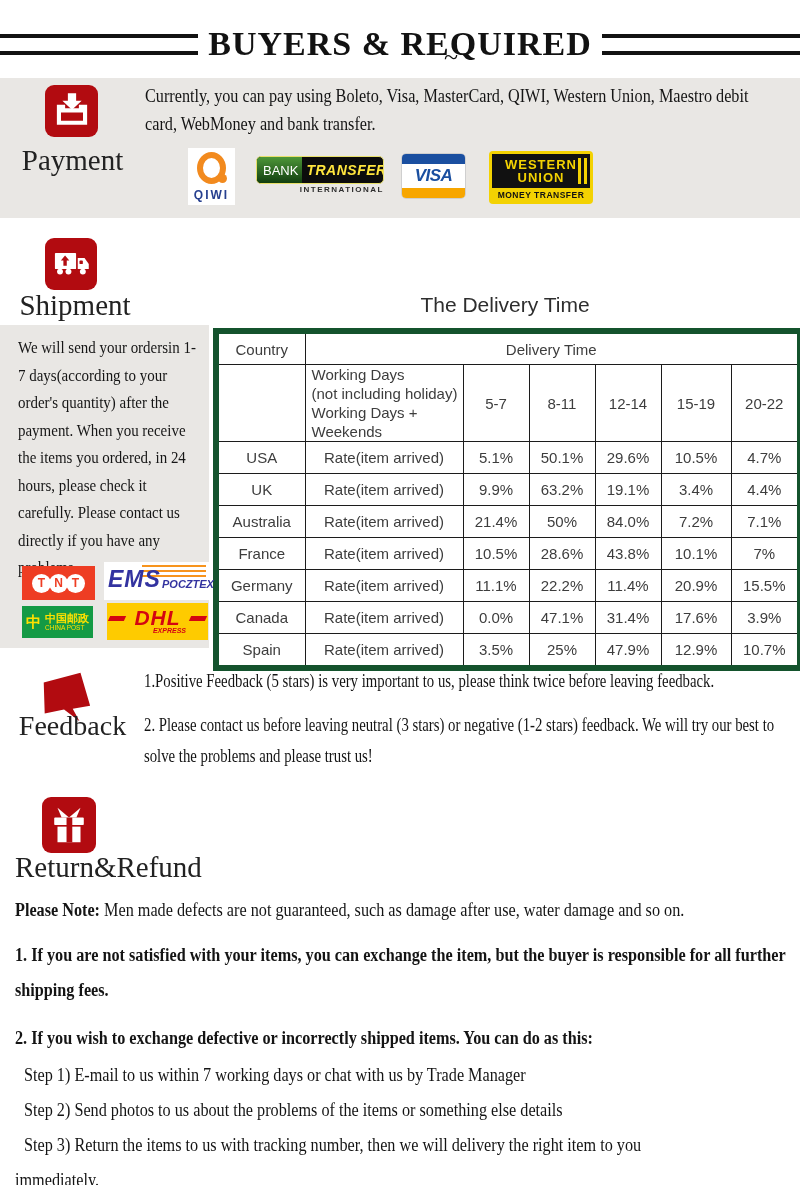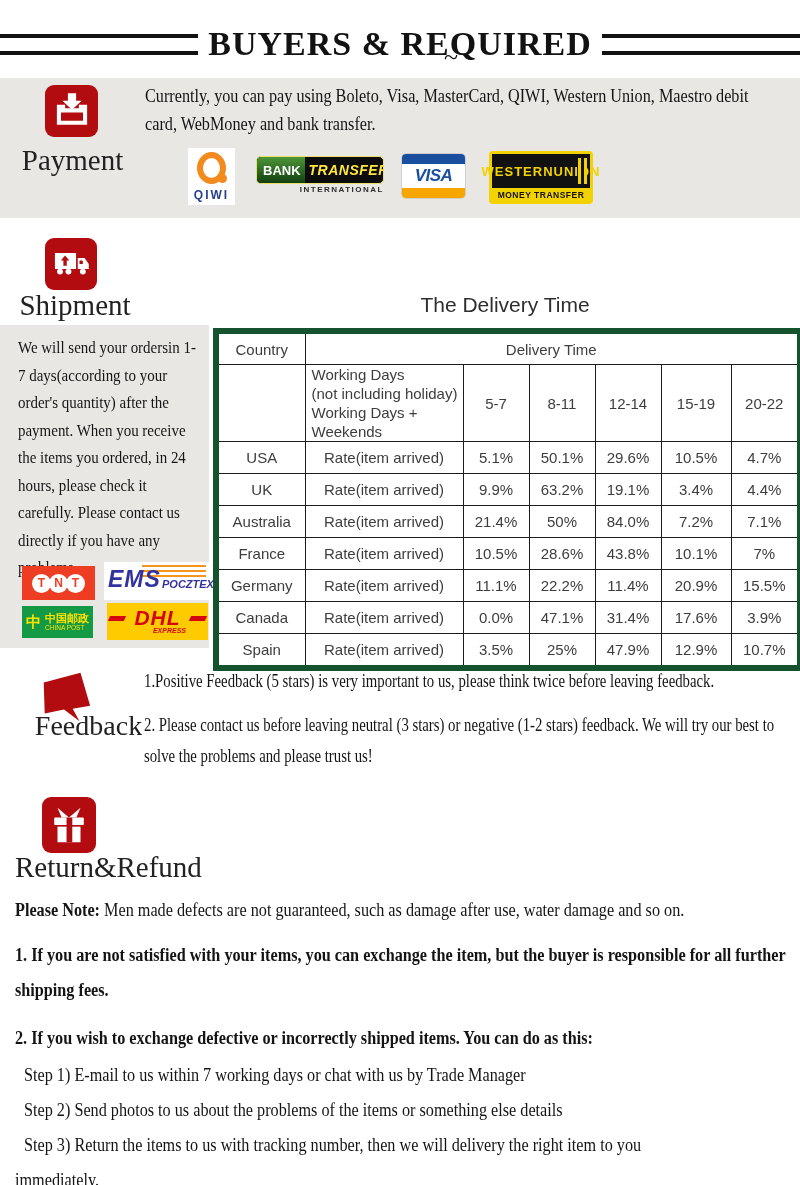--- a/index.html
+++ b/index.html
@@ -25,34 +25,34 @@
   .qiwi{left:188px;top:148px;width:47px;height:57px;background:#fff;display:flex;flex-direction:column;
         align-items:center;justify-content:center;}
   .qiwi-q{position:relative;width:17px;height:20px;border:6px solid #f28a1e;border-radius:50%;}
   .qiwi-q:after{content:"";position:absolute;right:-7px;bottom:-5px;width:9px;height:9px;
         background:#f28a1e;border-radius:50%;}
   .qiwi-t{margin-top:4px;font-family:"Liberation Sans",sans-serif;font-weight:bold;
         font-size:12px;letter-spacing:2px;color:#27408f;}
   .bt{left:256px;top:156px;width:128px;height:38px;font-family:"Liberation Sans",sans-serif;}
   .bt-bar{display:flex;align-items:center;height:26px;background:#0c0c0c;border-radius:5px;
         border:1px solid #e8e06a;overflow:hidden;}
-  .bt-bank{background:linear-gradient(180deg,#4d9638,#123f10);color:#fff;font-weight:bold;
+  .bt-bank{background:linear-gradient(180deg,#4d9638,#123f10);color:#fff;font-weight:normal;
         font-size:13px;padding:0 4px 0 6px;height:100%;display:flex;align-items:center;}
   .bt-trans{color:#ffe53d;font-weight:bold;font-style:italic;font-size:14px;padding:0 4px;letter-spacing:.5px;}
   .bt-intl{margin-top:1px;text-align:right;font-size:8px;font-weight:bold;letter-spacing:1.5px;color:#2c2c2c;}
   .visa{left:401px;top:153px;width:65px;height:46px;background:#fff;border-radius:5px;border:1px solid #cfcfcf;
         display:flex;flex-direction:column;overflow:hidden;}
   .visa-top{height:10px;background:#1a4fa0;}
   .visa-mid{flex:1;display:flex;align-items:center;justify-content:center;
         font-family:"Liberation Sans",sans-serif;font-weight:bold;font-style:italic;
         font-size:17px;color:#1a4fa0;letter-spacing:-.5px;text-align:right;}
   .visa-bot{height:10px;background:#f7a600;}
   .wu{left:489px;top:151px;width:104px;height:53px;background:#f3d202;border-radius:4px;padding:3px;
         display:flex;flex-direction:column;font-family:"Liberation Sans",sans-serif;}
-  .wu-black{position:relative;flex:1;background:#111;display:flex;flex-direction:row;
+  .wu-black{position:relative;flex:1;background:#111;display:flex;flex-direction:column;
         align-items:center;justify-content:center;line-height:1;}
   .wu-w1,.wu-w2{color:#f3d202;font-weight:bold;font-size:13px;letter-spacing:1px;}
   .wu-bars{position:absolute;right:3px;top:4px;bottom:4px;width:9px;
         background:linear-gradient(90deg,#f3d202 0 3px,#111 3px 6px,#f3d202 6px 9px);}
   .wu-strip{height:13px;display:flex;align-items:center;justify-content:center;
         font-size:8.5px;font-weight:bold;color:#111;letter-spacing:.5px;}
 
   
   .ship-note-bg{left:0;top:325px;width:209px;height:323px;background:#e9e7e4;}
   .ship-note{position:absolute;left:18px;top:9px;width:208px;font-size:17px;line-height:1.62;
@@ -293,21 +293,21 @@
     <div class="dhl-main">DHL</div>
     <div class="dhl-dash-r"></div>
     <div class="dhl-sub">EXPRESS</div>
   </div>
 
   <div class="abs" style="left:36px;top:670px;">
     <svg width="58" height="56" viewBox="0 0 60 56">
       <polygon points="8,12 46,2 56,36 38,39 45,52 29,40 9,44" fill="#b20b10"></polygon>
     </svg>
   </div>
-  <div class="abs sec-label" style="left:16px;top:710px;width:145px;font-size:28px;">Feedback</div>
+  <div class="abs sec-label" style="left:0;top:710px;width:145px;font-size:28px;">Feedback</div>
   <div class="abs fb-text">
     <p>1.Positive Feedback (5 stars) is very important to us, please think twice before leaving feedback.</p>
     <p>2. Please contact us before leaving neutral (3 stars) or negative  (1-2 stars) feedback. We will try our best to solve the problems and please trust us!</p>
   </div>
 
   <div class="abs icon-box" style="left:42px;top:797px;width:54px;height:56px;">
     <svg width="46" height="48" viewBox="0 0 56 58">
       <polygon points="28,20 14,8 19,20" fill="#fff"></polygon>
       <polygon points="28,20 42,8 37,20" fill="#fff"></polygon>
       <rect x="10" y="20" width="36" height="9" rx="1" fill="#fff"></rect>

